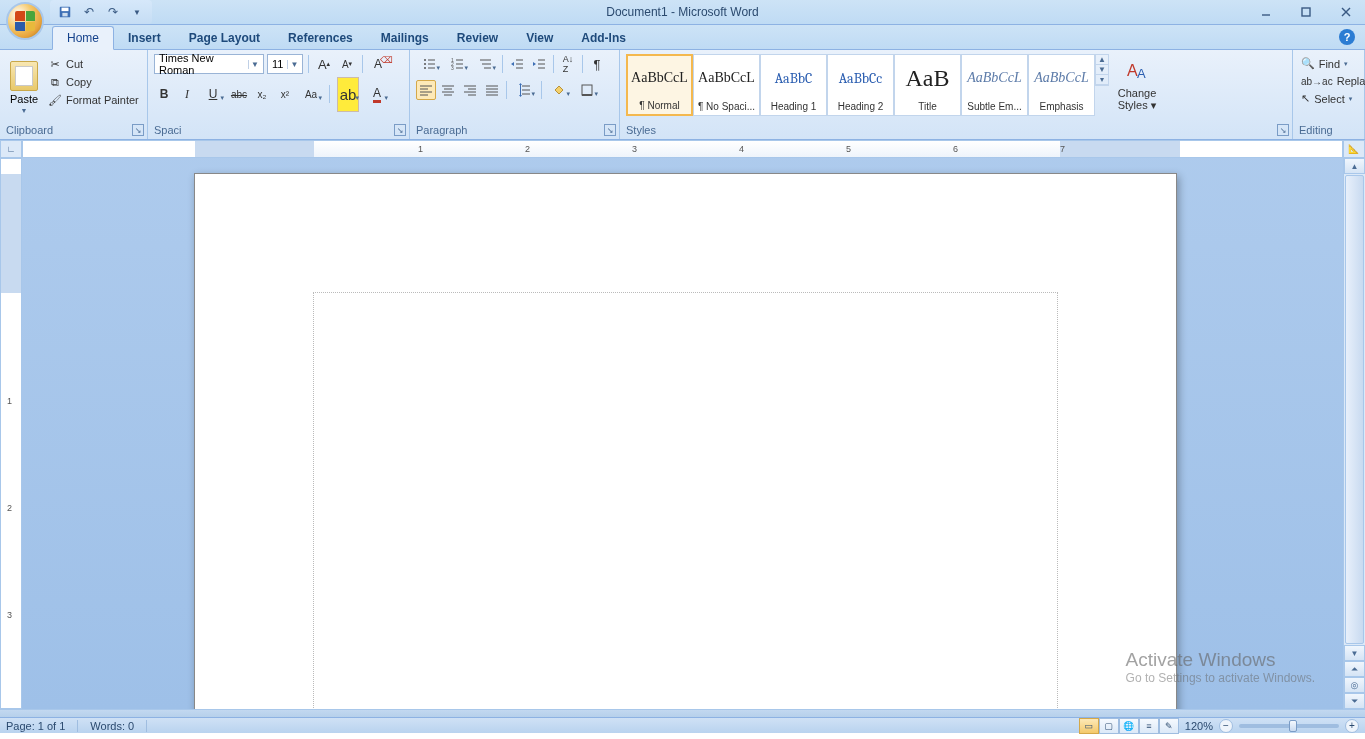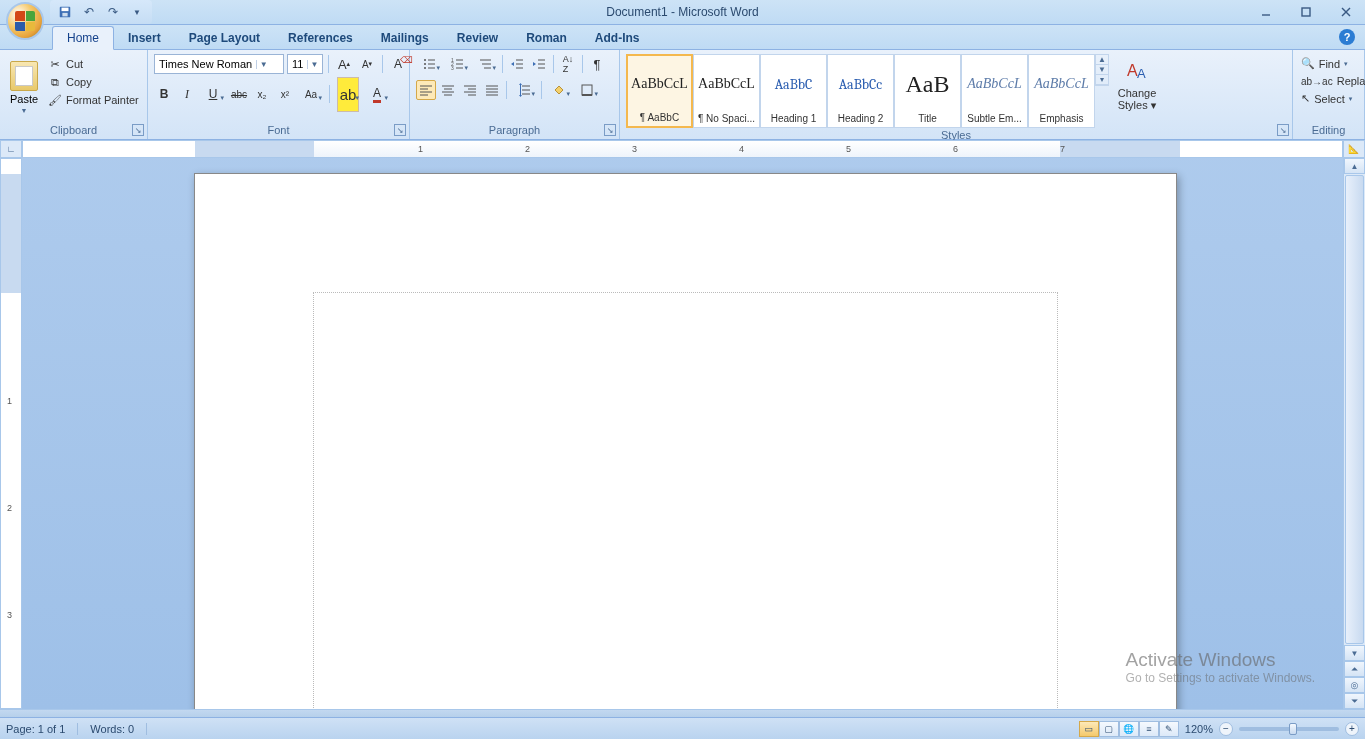--- a/index.html
+++ b/index.html
@@ -23,21 +23,21 @@
 
 .tabs-row { height:25px; background:linear-gradient(#cde3f6,#bfdbf4); display:flex; align-items:flex-end; padding-left:52px; border-bottom:1px solid #8db2e3; position:relative;}
 .tab { padding:4px 14px 4px; font-size:12px; color:#1e4a7b; cursor:pointer;font-weight:bold;}
 .tab.active { background:#e9f1fb; border:1px solid #8db2e3; border-bottom:1px solid #e9f1fb; border-radius:3px 3px 0 0; margin-bottom:-1px; color:#15428b; font-weight:400;}
 .help-icon { position:absolute; right:10px; top:4px; width:16px; height:16px; border-radius:50%; background:#2b7cd3; color:#fff; display:flex; align-items:center; justify-content:center; font-size:11px; font-weight:bold;}
 
 
 .ribbon { height:90px; background:linear-gradient(#e9f1fb,#d3e4f7); display:flex; border-bottom:1px solid #8db2e3;}
 .ribbon-group { border-right:1px solid #a8c7ea; padding:4px 6px 2px; display:flex; flex-direction:column; justify-content:space-between; position:relative;}
 .group-body { flex:1; display:flex; align-items:flex-start; gap:4px;}
-.group-label { text-align:center; font-size:11px; color:#4a6b93; padding:1px 0; background:rgba(255,255,255,0); position:relative;}
+.group-label { text-align:left; font-size:11px; color:#4a6b93; padding:1px 0; background:rgba(255,255,255,0); position:relative;}
 .group-launcher { position:absolute; right:3px; bottom:3px; width:12px; height:12px; border:1px solid #7a9cc6; font-size:8px; display:flex; align-items:center; justify-content:center; color:#4a6b93;}
 
 
 .paste-btn { width:36px; height:66px; display:flex; flex-direction:column; align-items:center; justify-content:center; gap:2px; border:1px solid transparent; border-radius:3px;}
 .paste-icon { width:28px; height:30px; background:linear-gradient(#f8e7b3,#e8c96b); border:1px solid #c9a84a; border-radius:2px; position:relative;}
 .paste-icon::before{content:""; position:absolute; top:4px; left:4px; right:4px; bottom:4px; background:#fff; border:1px solid #c9c9c9;}
 .small-btns { display:flex; flex-direction:column; gap:2px; padding-top:2px; font-size:11px; color:#333;}
 .small-btn { display:flex; align-items:center; gap:4px; padding:1px 2px; white-space:nowrap;}
 .sm-icon { width:14px; height:14px; display:inline-flex; align-items:center; justify-content:center; font-size:11px;}
 
@@ -50,21 +50,21 @@
 .btn16.split{width:26px; position:relative;}
 .btn16.split::after{content:"▾"; font-size:7px; position:absolute; right:1px; bottom:1px; color:#4a6b93;}
 .sep { width:1px; height:18px; background:#a8c7ea; margin:0 2px;}
 
 
 .para-col { display:flex; flex-direction:column; gap:6px;}
 .para-row { display:flex; gap:2px; align-items:center;}
 
 
 .styles-body { display:flex; gap:0;}
-.style-btn { width:67px; height:74px; border:1px solid #c2d5ec; background:#fff; display:flex; flex-direction:column; align-items:center; justify-content:center; font-size:11px;}
+.style-btn { width:67px; height:62px; border:1px solid #c2d5ec; background:#fff; display:flex; flex-direction:column; align-items:center; justify-content:center; font-size:11px;}
 .style-btn.sel { border:2px solid #f4b84e; background:#fdf5e3;}
 .style-preview { font-family:"Times New Roman",serif; font-size:14px; color:#222; flex:1; display:flex; align-items:center;}
 .style-preview.blue { color:#2a5db0; font-family:Cambria,serif;}
 .style-preview.big { font-size:24px;}
 .style-preview.italic { font-style:italic; color:#5b7aa8;}
 .style-name { font-size:10px; color:#333; padding-bottom:3px; white-space:nowrap;}
 .styles-scroll { width:14px; display:flex; flex-direction:column; border:1px solid #c2d5ec;}
 .styles-scroll div{flex:1; display:flex; align-items:center; justify-content:center; font-size:8px; color:#4a6b93; border-bottom:1px solid #c2d5ec;}
 .change-styles { width:48px; height:62px; display:flex; flex-direction:column; align-items:center; justify-content:center; gap:2px; font-size:11px; color:#333; margin-left:4px;}
 .change-styles-icon{width:28px; height:26px; display:flex; align-items:center; justify-content:center;}
@@ -94,21 +94,21 @@
 .vscroll-btn{height:16px; background:linear-gradient(#f0f6fd,#d5e4f5); border:1px solid #a8c7ea; display:flex; align-items:center; justify-content:center; font-size:8px; color:#4a6b93;}
 .vscroll-thumb{flex:1; margin:1px; background:linear-gradient(90deg,#e8f0fb,#c8daf0); border:1px solid #a8c7ea; border-radius:2px;}
 .vscroll-nav{height:16px; background:linear-gradient(#f0f6fd,#d5e4f5); border:1px solid #a8c7ea; display:flex; align-items:center; justify-content:center; font-size:9px; color:#4a6b93;}
 .ruler-toggle{position:absolute; top:0; right:0; width:22px; height:18px; background:#dce9f8; border:1px solid #a8c7ea; display:flex; align-items:center; justify-content:center; font-size:9px;}
 
 .watermark { position:absolute; right:50px; bottom:24px; text-align:left; color:rgba(100,100,100,0.55); pointer-events:none;}
 .watermark .wm1{font-size:19px; color:rgba(100,100,100,0.6);}
 .watermark .wm2{font-size:12px; color:rgba(100,100,100,0.5);}
 
 
-.statusbar { height:22px; background:linear-gradient(#cfe1f5,#b9d3ef); border-top:1px solid #8db2e3; display:flex; align-items:center; font-size:11px; color:#2b4a6f; padding:0 6px; justify-content:space-between;}
+.statusbar { height:16px; background:linear-gradient(#cfe1f5,#b9d3ef); border-top:1px solid #8db2e3; display:flex; align-items:center; font-size:11px; color:#2b4a6f; padding:0 6px; justify-content:space-between;}
 .status-left{display:flex; gap:12px;}
 .status-left span{border-right:1px solid #9fbde0; padding-right:12px;}
 .status-right{display:flex; align-items:center; gap:6px;}
 .view-btns{display:flex;}
 .view-btn{width:20px; height:16px; border:1px solid #9fbde0; background:linear-gradient(#f5f9fe,#dce9f8); display:flex; align-items:center; justify-content:center; font-size:9px;}
 .view-btn.active{background:linear-gradient(#fde9b8,#f4c96b); border-color:#d4a84a;}
 .zoom-slider{width:100px; height:4px; background:#9fbde0; position:relative; border-radius:2px;}
 .zoom-thumb{position:absolute; top:-4px; left:50%; width:8px; height:12px; background:linear-gradient(#f5f9fe,#c8daf0); border:1px solid #7a9cc6; border-radius:2px;}
 .zoom-btn{width:14px; height:14px; border:1px solid #9fbde0; border-radius:7px; background:#eef4fb; display:flex; align-items:center; justify-content:center; font-size:10px;}
 
@@ -159,21 +159,21 @@
   </div>
 </div>
 
 <div class="tabs-row">
   <div class="tab active">Home</div>
   <div class="tab">Insert</div>
   <div class="tab">Page Layout</div>
   <div class="tab">References</div>
   <div class="tab">Mailings</div>
   <div class="tab">Review</div>
-  <div class="tab">Roman</div>
+  <div class="tab">View</div>
   <div class="tab">Add-Ins</div>
   <div class="help-icon">?</div>
 </div>
 
 <div class="ribbon">
 
   <div class="ribbon-group" style="width:148px;">
     <div class="group-body">
       <div class="paste-btn">
         <div class="paste-icon"></div>
@@ -195,21 +195,21 @@
           </div>
       </div>
     </div>
     <div class="group-label">Clipboard</div>
     <div class="group-launcher">↘</div>
   </div>
 
   <div class="ribbon-group" style="width:262px;">
     <div class="group-body" style="flex-direction:column; align-items:flex-start;">
       <div class="font-row1">
-        <div class="combo" style="width:130px;">
+        <div class="combo" style="width:110px;">
             <span>Times New Roman</span>
             <span class="combo-arrow">▼</span>
           </div>
         <div class="combo" style="width:36px;">
             <span>11</span>
             <span class="combo-arrow">▼</span>
           </div>
         <div class="sep"></div>
         <div class="btn16" style="font-size:13px;">A<sup style="font-size:7px;">▴</sup></div>
         <div class="btn16" style="font-size:10px;">A<sup style="font-size:7px;">▾</sup></div>
@@ -228,21 +228,21 @@
         <div class="btn16 split" style="font-size:10px;">Aa</div>
         <div class="sep"></div>
         <div class="btn16 split">
             <span style="background:#ffeb3b;padding:8px 2px;font-size:15px;border:1px solid #cba;">ab</span>
           </div>
         <div class="btn16 split">
             <span style="border-bottom:3px solid #c0392b;">A</span>
           </div>
       </div>
     </div>
-    <div class="group-label">Font</div>
+    <div class="group-label">Spaci</div>
     <div class="group-launcher">↘</div>
   </div>
 
   <div class="ribbon-group" style="width:210px;">
     <div class="group-body para-col">
       <div class="para-row">
         <div class="btn16 split">
             <svg class="ico" viewBox="0 0 14 14">
               <circle cx="3" cy="3" r="1" fill="#555"></circle>
               <line x1="6" y1="3" x2="13" y2="3" stroke="#555"></line>
@@ -352,21 +352,21 @@
       </div>
     </div>
     <div class="group-label">Paragraph</div>
     <div class="group-launcher">↘</div>
   </div>
 
   <div class="ribbon-group" style="flex:1;">
     <div class="group-body styles-body" id="styles-gallery">
         <div class="style-btn sel">
           <div class="style-preview ">AaBbCcL</div>
-          <div class="style-name">¶ AaBbC</div>
+          <div class="style-name">¶ Normal</div>
         </div>
         <div class="style-btn">
           <div class="style-preview ">AaBbCcL</div>
           <div class="style-name">¶ No Spaci...</div>
         </div>
         <div class="style-btn">
           <div class="style-preview blue">AaBbC</div>
           <div class="style-name">Heading 1</div>
         </div>
         <div class="style-btn">

